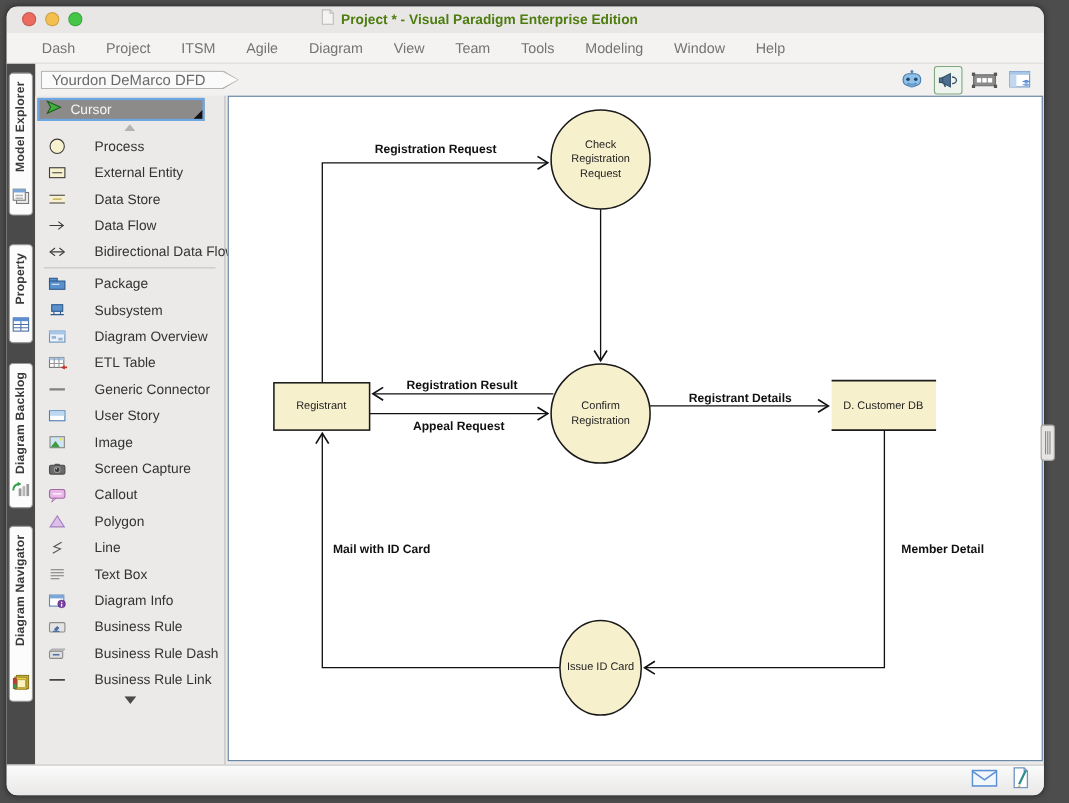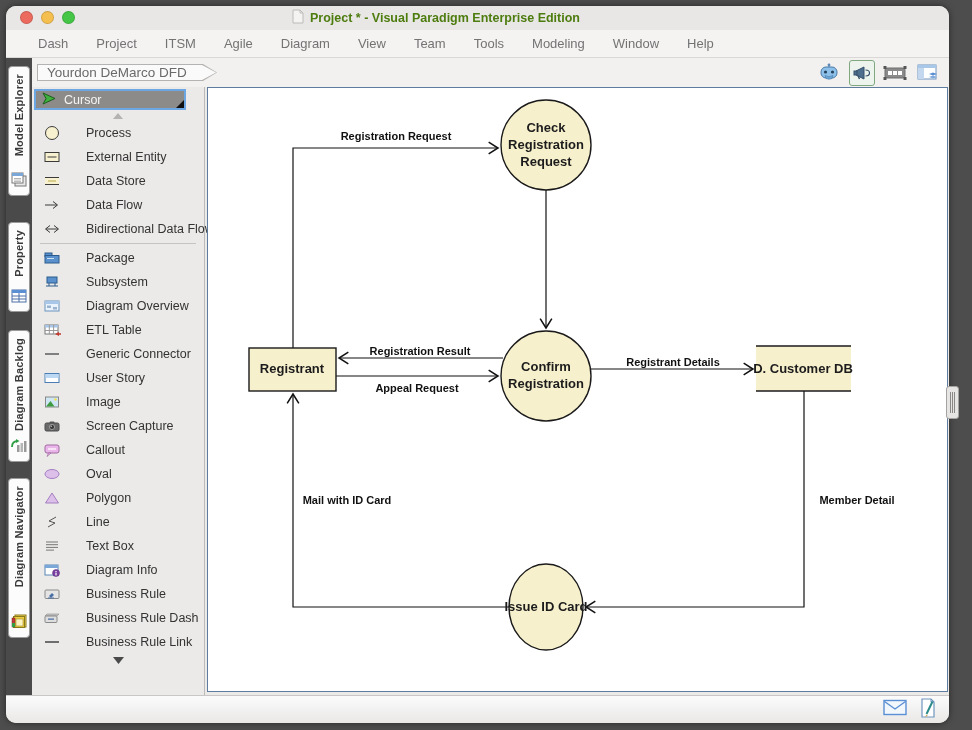--- a/index.html
+++ b/index.html
@@ -50,21 +50,21 @@
   .pal-scroll{display:flex;justify-content:center;padding:3px 0 2px 0;}
   .pal-row{height:24px;display:flex;align-items:center;gap:24px;padding-left:10px;cursor:default;}
   .pal-row .ic{width:20px;height:16px;flex:0 0 20px;display:flex;align-items:center;justify-content:center;}
   .pal-row .lbl{font-size:12.5px;color:#333;white-space:nowrap;}
   .pal-sep{height:1px;background:#c6c4c2;margin:2px 8px 2px 8px;}
   
   .canvas{position:absolute;left:201px;top:81px;width:741px;height:605px;background:#fff;
     border:1px solid #5d7c9e;}
   .canvas svg.flows{position:absolute;left:0;top:0;}
   .node-label{position:absolute;transform:translate(-50%,-50%);text-align:center;
-    font-size:13px;font-weight:bold;color:#1c1c1c;line-height:1.3;}
+    font-size:10px;font-weight:normal;color:#1c1c1c;line-height:1.3;}
   .flow-label{position:absolute;transform:translate(-50%,-50%);font-size:11px;font-weight:bold;
     color:#111;white-space:nowrap;}
   
   .statusbar{position:absolute;left:0;bottom:0;width:100%;height:28px;
     background:linear-gradient(#fbfbfb,#e9e8e7);border-top:1px solid #c9c7c6;
     display:flex;align-items:center;justify-content:flex-end;gap:12px;padding-right:10px;}
   
   .grip{position:absolute;left:946px;top:386px;width:13px;height:33px;background:#e6e5e4;
     border:1px solid #a5a3a1;border-radius:3px;display:flex;align-items:center;justify-content:center;gap:1px;}
   .grip i{display:block;width:1px;height:21px;background:#8a8886;}
@@ -358,28 +358,20 @@
             <rect x="3" y="3" width="14" height="8" rx="2" fill="#eab6ea" stroke="#a06aa0"></rect>
             <path d="M6.5,11 l-1.5,3.5 4,-3.5 z" fill="#eab6ea" stroke="#a06aa0" stroke-width=".7"></path>
             <line x1="6" y1="7" x2="14" y2="7" stroke="#fff" stroke-width="1.2"></line>
           </svg>
         </span>
       <span class="lbl">Callout</span>
     </div>
     <div class="pal-row">
       <span class="ic">
           <svg width="20" height="16" viewBox="0 0 20 16">
-            <ellipse cx="10" cy="8" rx="7" ry="4.5" fill="#dcc0ea" stroke="#a57fc0"></ellipse>
-          </svg>
-        </span>
-      <span class="lbl">Oval</span>
-    </div>
-    <div class="pal-row">
-      <span class="ic">
-          <svg width="20" height="16" viewBox="0 0 20 16">
             <polygon points="10,3 16.5,13 3.5,13" fill="#dcc0ea" stroke="#a57fc0"></polygon>
           </svg>
         </span>
       <span class="lbl">Polygon</span>
     </div>
     <div class="pal-row">
       <span class="ic">
           <svg width="20" height="16" viewBox="0 0 20 16">
             <path d="M14,3 L7,7 L13,9 L6,13" fill="none" stroke="#555"></path>
           </svg>

